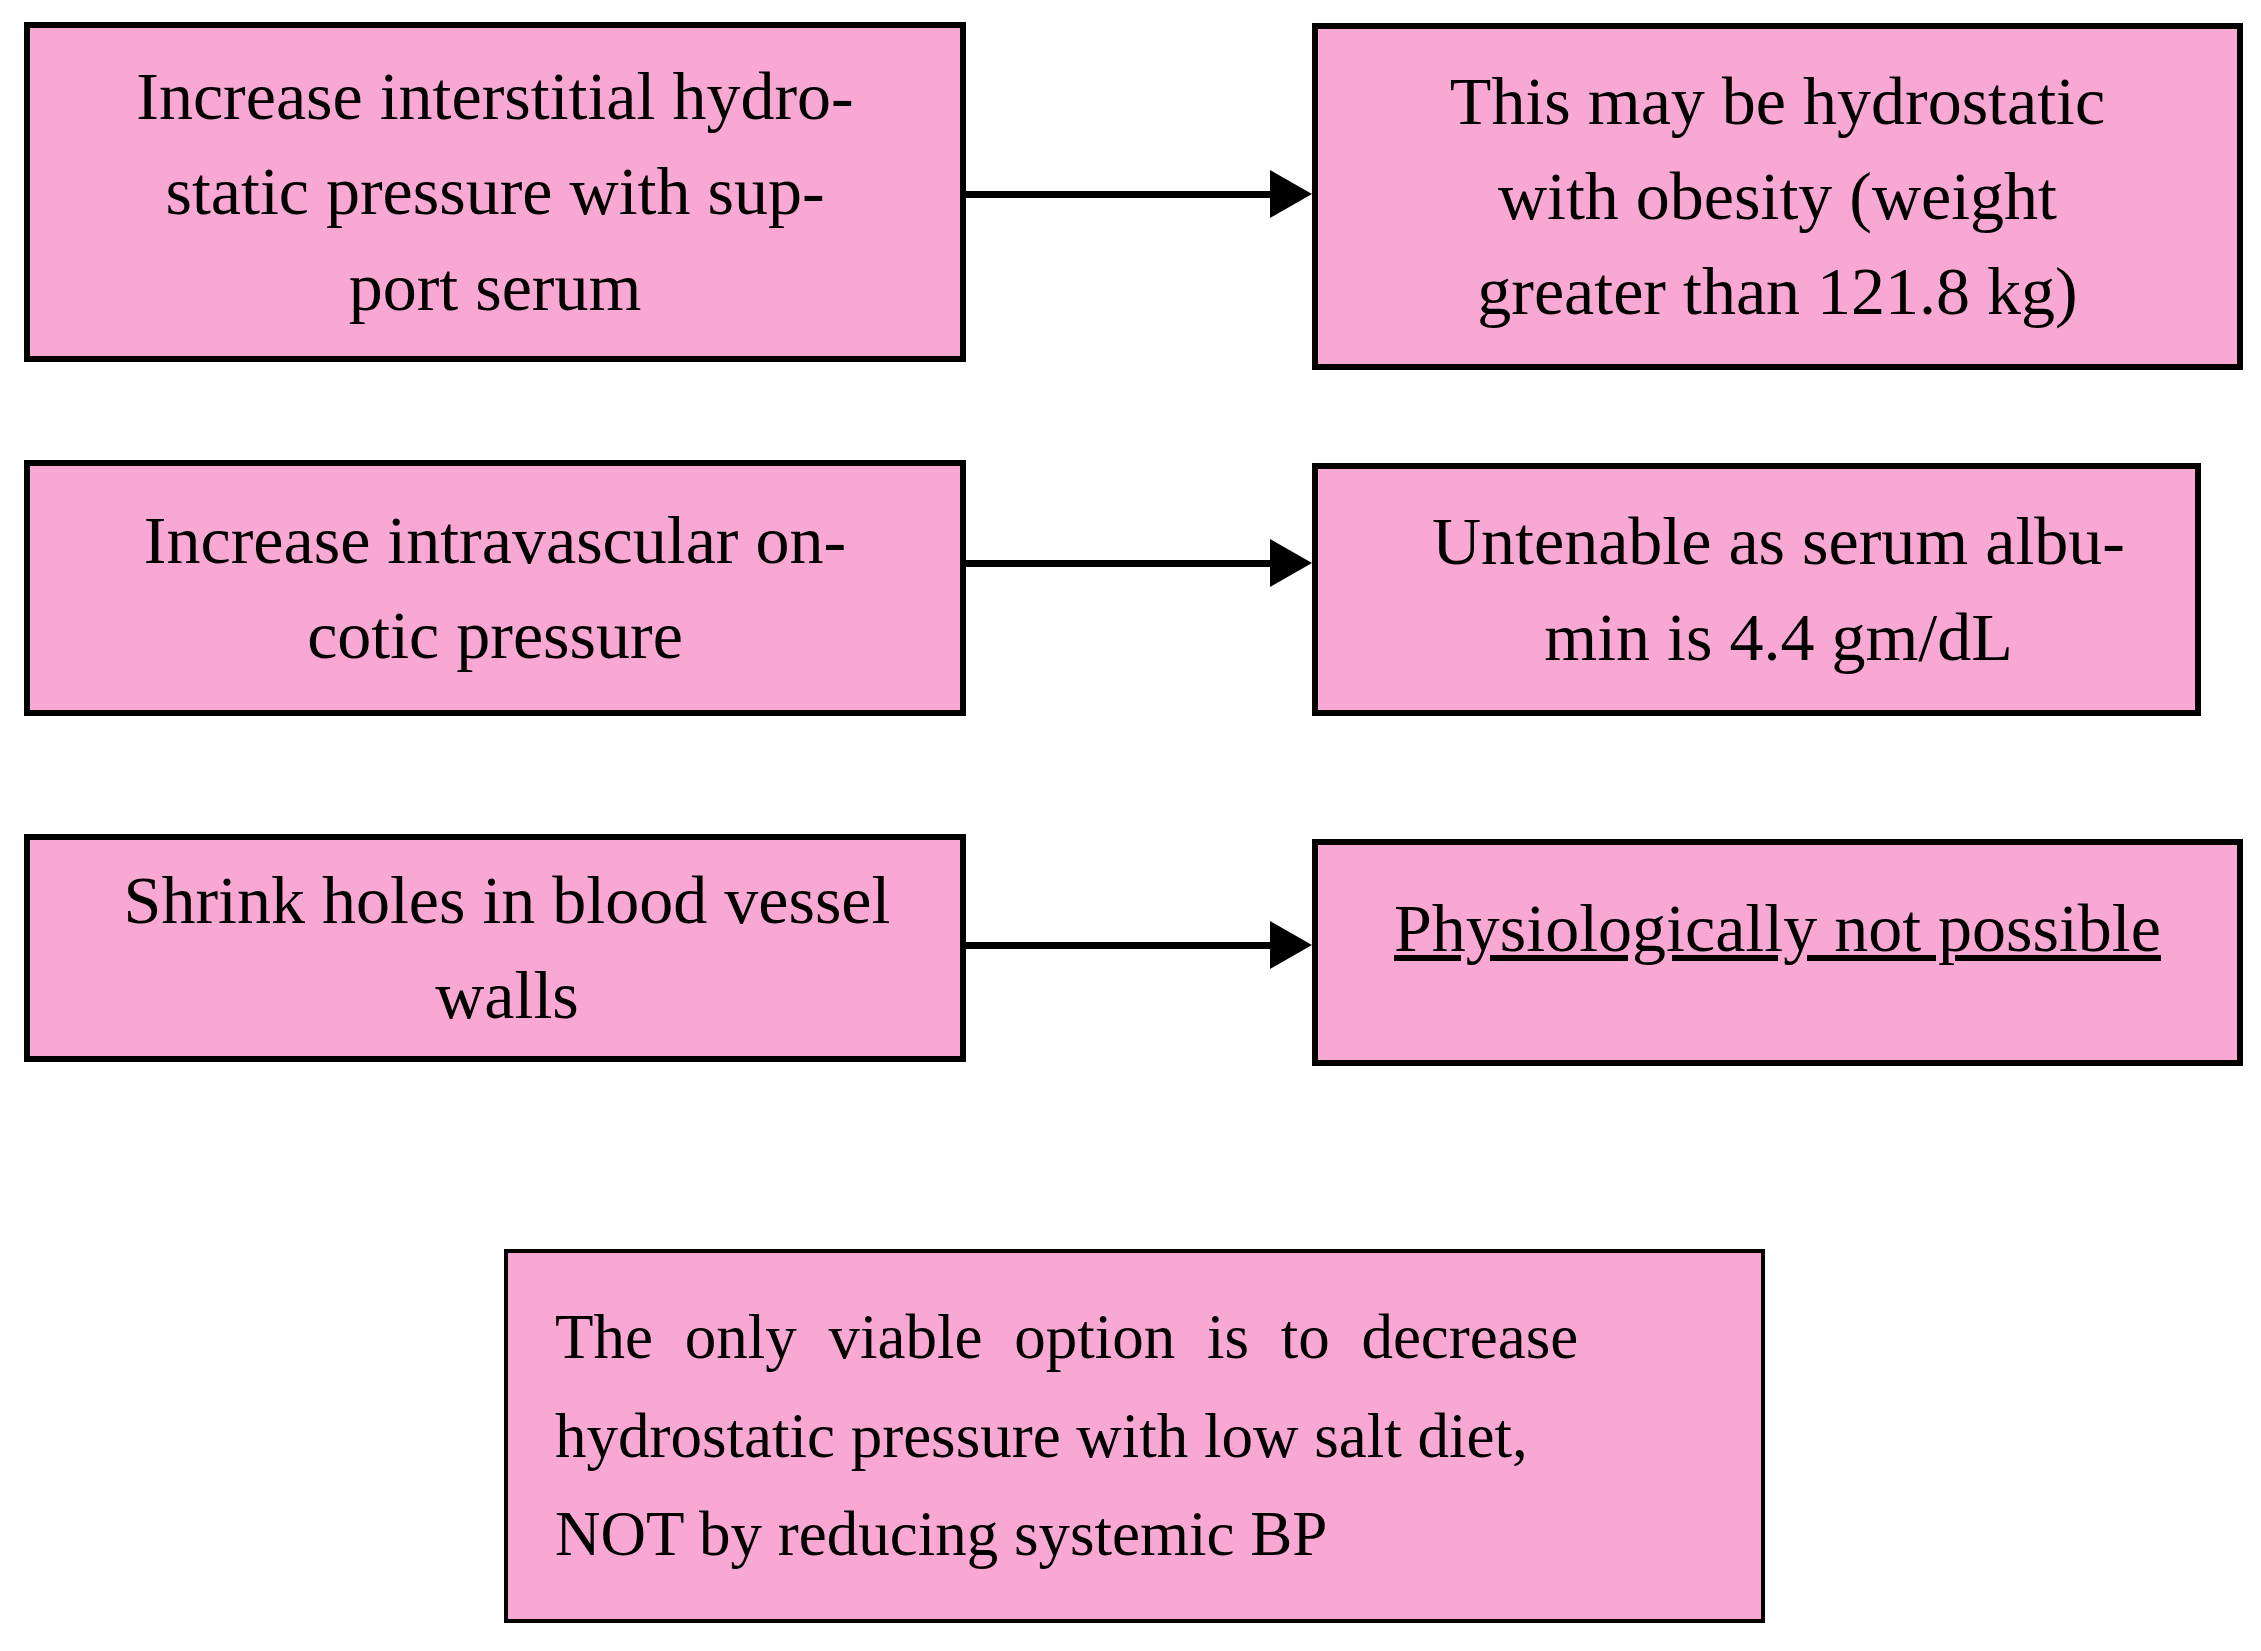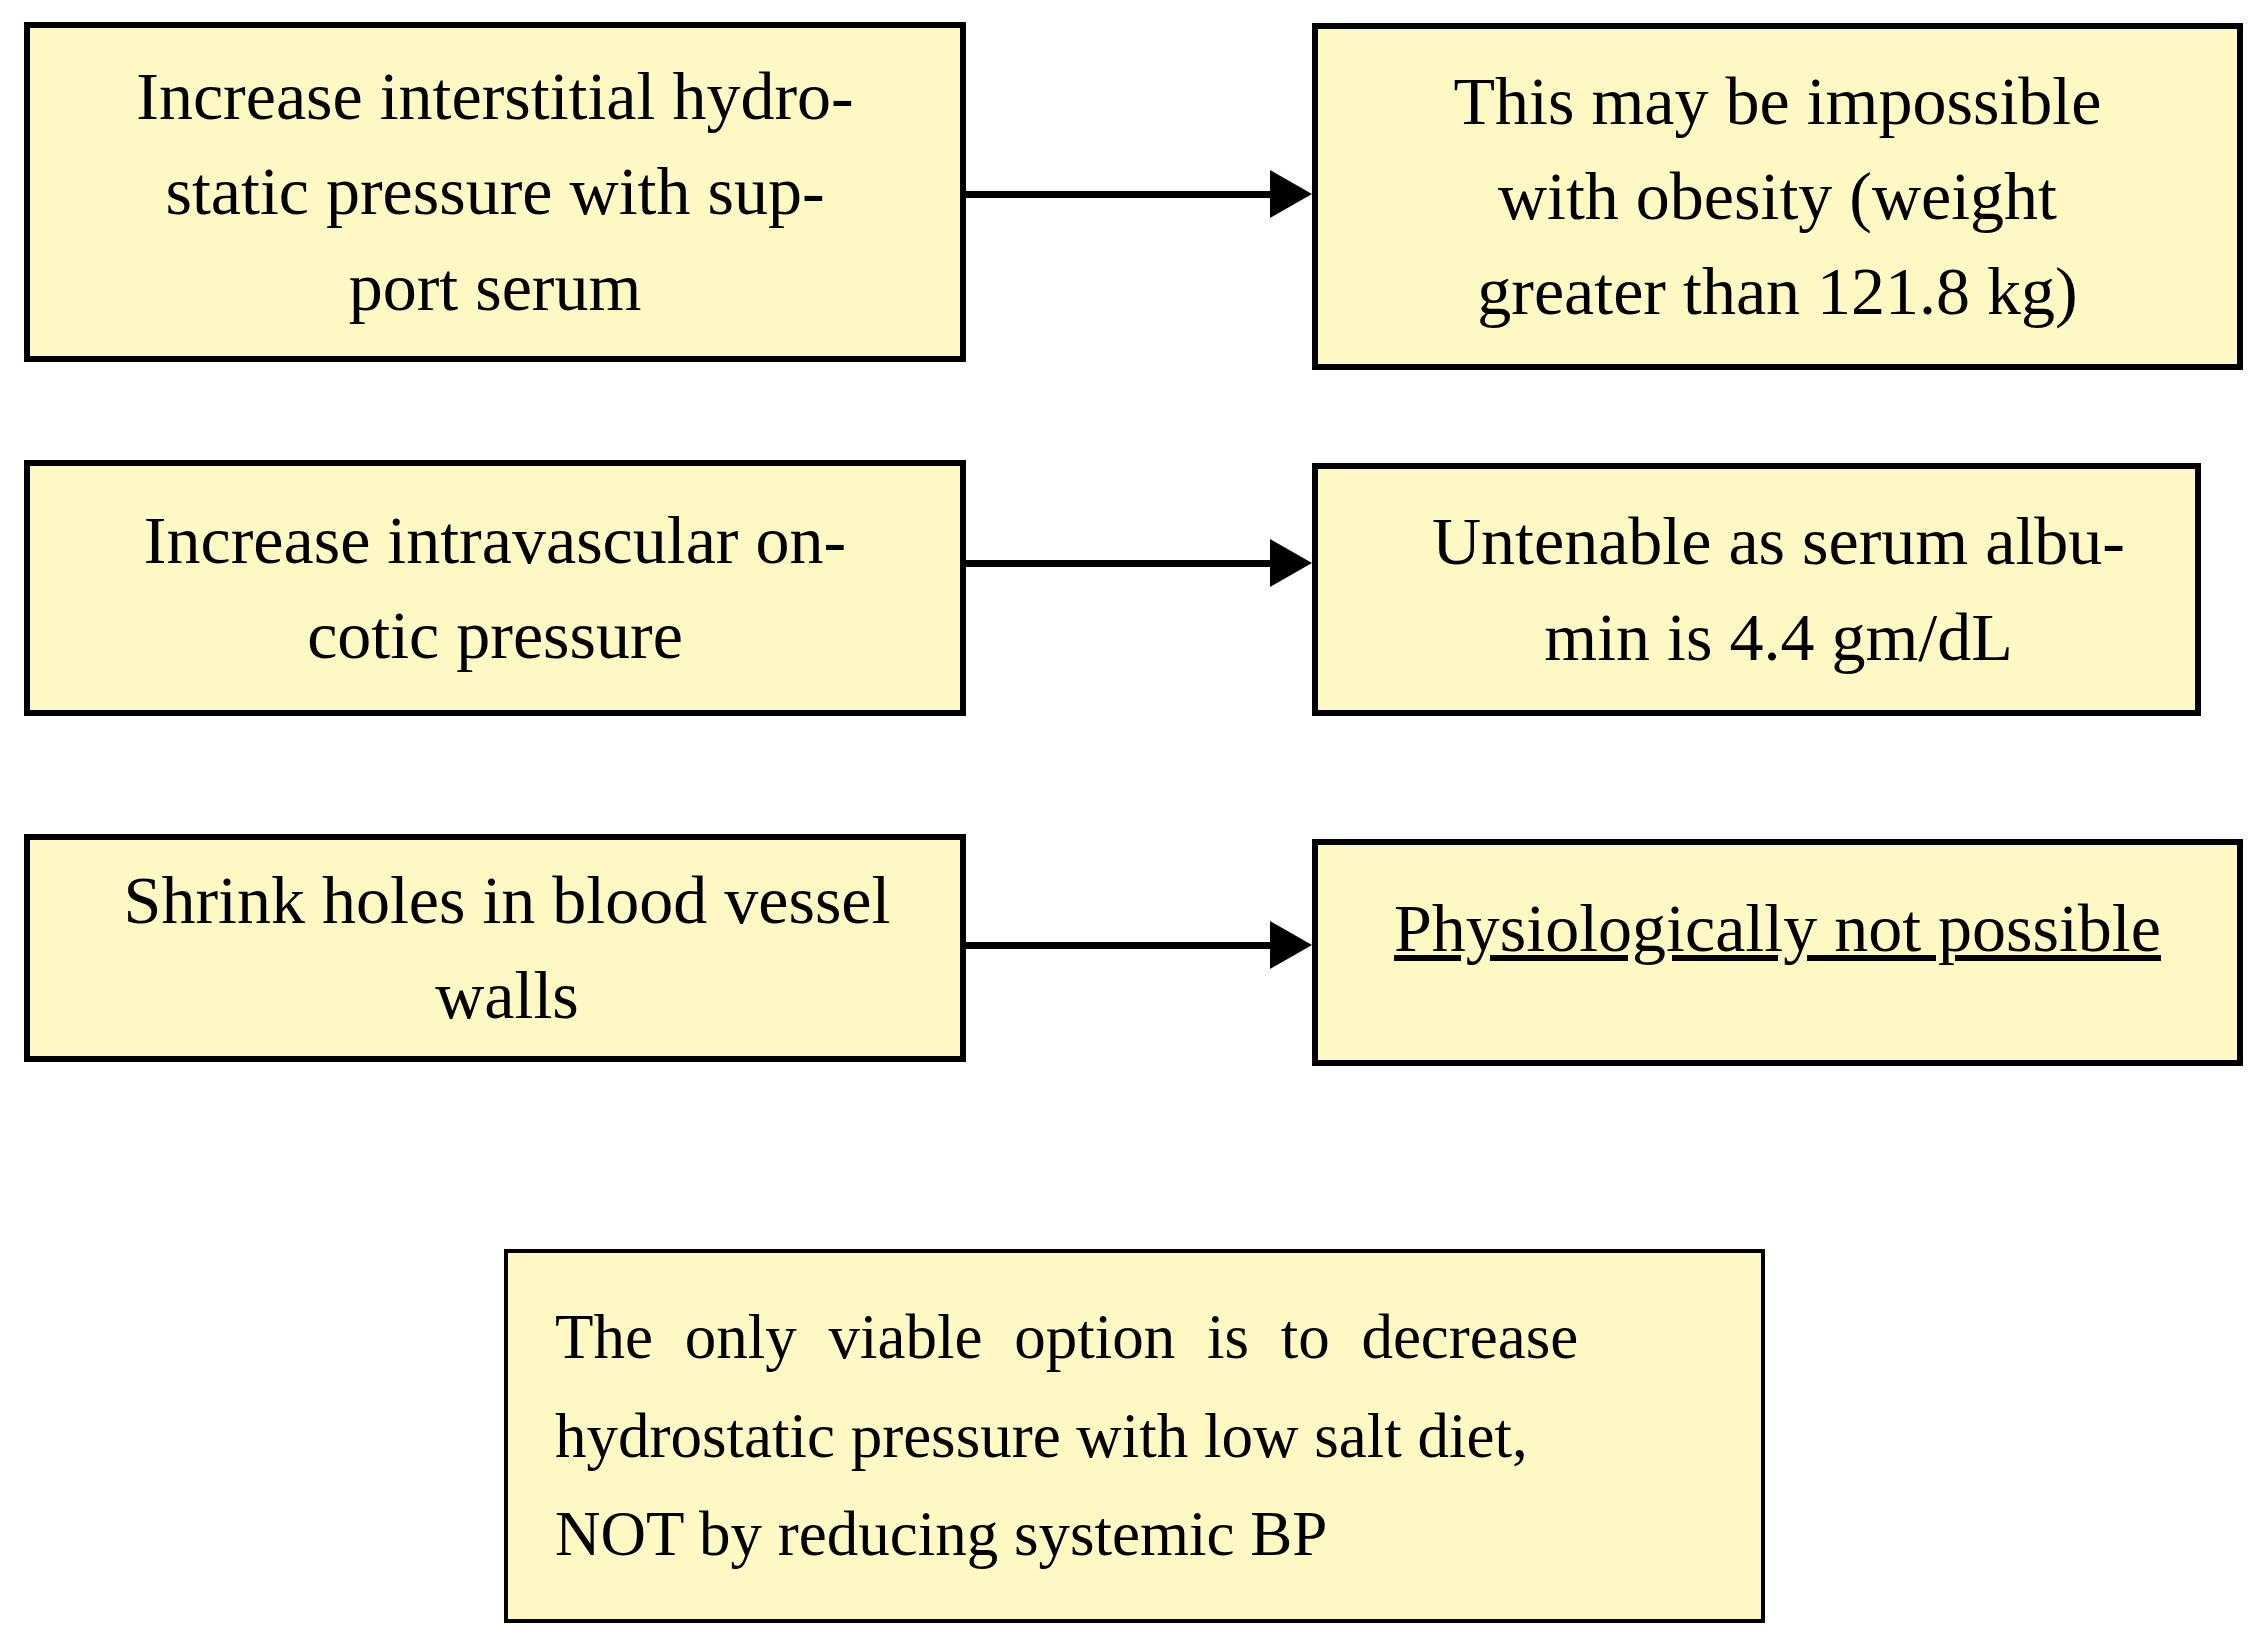--- a/index.html
+++ b/index.html
@@ -13,21 +13,21 @@
     height: 1652px;
     background: #ffffff;
     color: #000000;
     font-family: "Liberation Serif", "DejaVu Serif", serif;
     overflow: hidden;
   }
   .flowbox {
     position: absolute;
     box-sizing: border-box;
     border: 6.5px solid #000000;
-    background: #fef9c3;
+    background: #f9a8d4;
     display: flex;
     flex-direction: column;
     justify-content: center;
     align-items: center;
     text-align: center;
     font-size: 68px;
     line-height: 1.40;
     white-space: nowrap;
   }
   .box-top-left    { left: 24px;   top: 22px;   width: 942px; height: 340px; }
@@ -80,21 +80,21 @@
 
 <div id="canvas">
 
   <div class="flowbox box-top-left">
     <div class="boxline">Increase interstitial hydro-</div>
     <div class="boxline">static pressure with sup-</div>
     <div class="boxline">port serum</div>
   </div>
 
   <div class="flowbox box-top-right">
-    <div class="boxline">This may be impossible</div>
+    <div class="boxline">This may be hydrostatic</div>
     <div class="boxline">with obesity (weight</div>
     <div class="boxline">greater than 121.8 kg)</div>
   </div>
 
   <div class="flowbox box-mid-left">
     <div class="boxline">Increase intravascular on-</div>
     <div class="boxline">cotic pressure</div>
   </div>
 
   <div class="flowbox box-mid-right">

